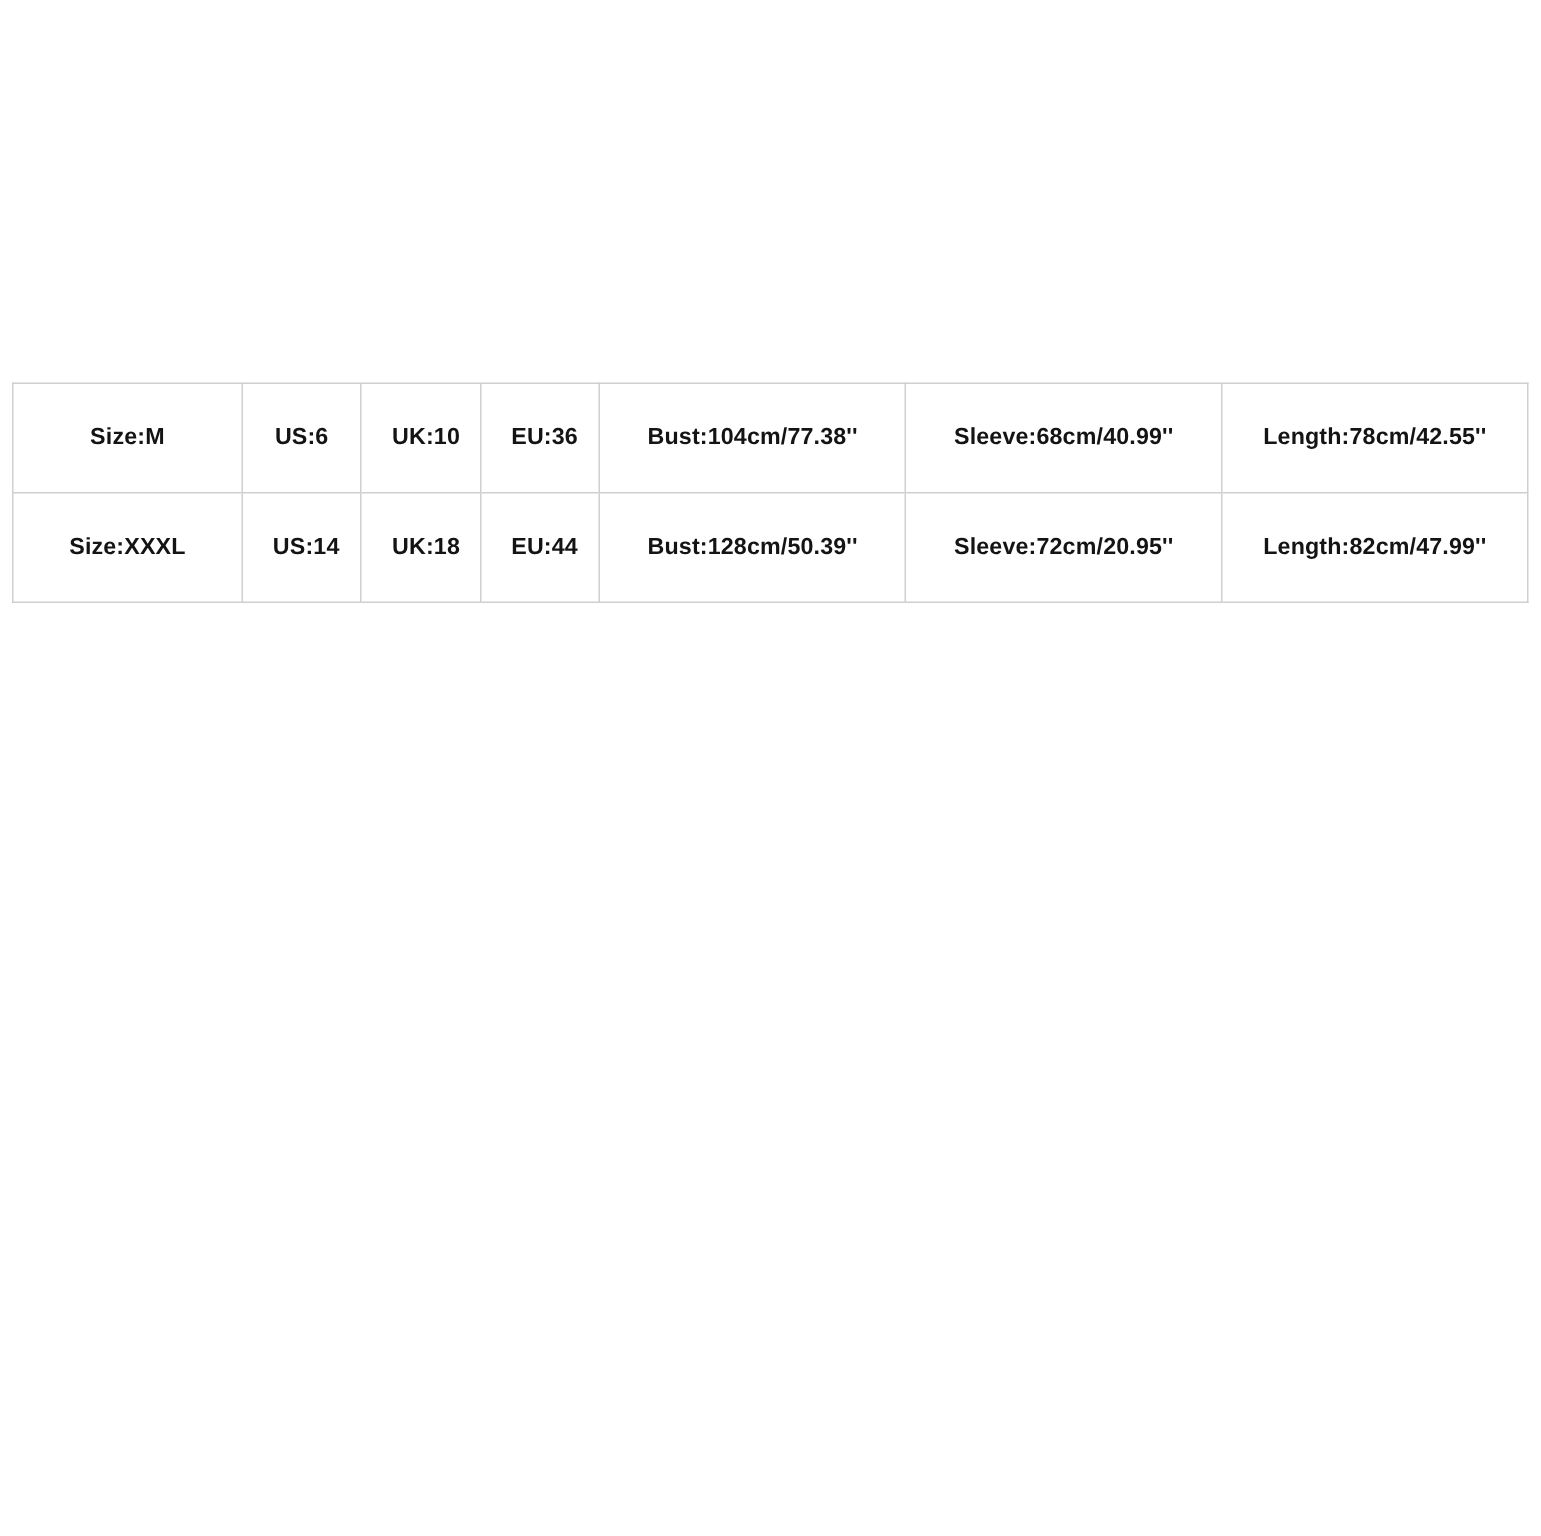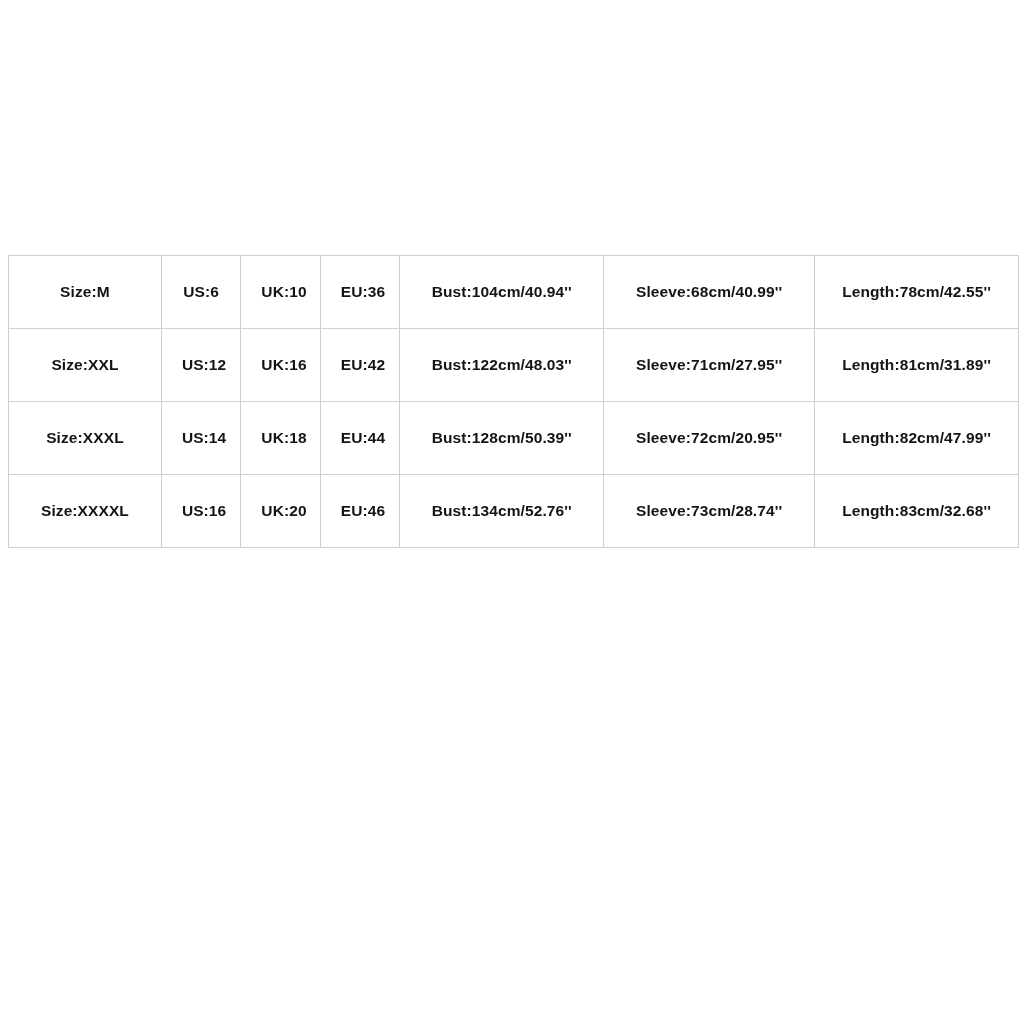--- a/index.html
+++ b/index.html
@@ -59,46 +59,28 @@
       <col class="c-bust">
       <col class="c-sleeve">
       <col class="c-length">
     </colgroup>
     <tbody>
       <tr>
         <td>Size:M</td>
         <td>US:6</td>
         <td>UK:10</td>
         <td>EU:36</td>
-        <td>Bust:104cm/40.94''</td>
+        <td>Bust:104cm/77.38''</td>
         <td>Sleeve:68cm/40.99''</td>
         <td>Length:78cm/42.55''</td>
-      </tr>
-      <tr>
-        <td>Size:XXL</td>
-        <td>US:12</td>
-        <td>UK:16</td>
-        <td>EU:42</td>
-        <td>Bust:122cm/48.03''</td>
-        <td>Sleeve:71cm/27.95''</td>
-        <td>Length:81cm/31.89''</td>
       </tr>
       <tr>
         <td>Size:XXXL</td>
         <td>US:14</td>
         <td>UK:18</td>
         <td>EU:44</td>
         <td>Bust:128cm/50.39''</td>
         <td>Sleeve:72cm/20.95''</td>
         <td>Length:82cm/47.99''</td>
       </tr>
-      <tr>
-        <td>Size:XXXXL</td>
-        <td>US:16</td>
-        <td>UK:20</td>
-        <td>EU:46</td>
-        <td>Bust:134cm/52.76''</td>
-        <td>Sleeve:73cm/28.74''</td>
-        <td>Length:83cm/32.68''</td>
-      </tr>
     </tbody>
   </table>
 </div>
 
 </body></html>

